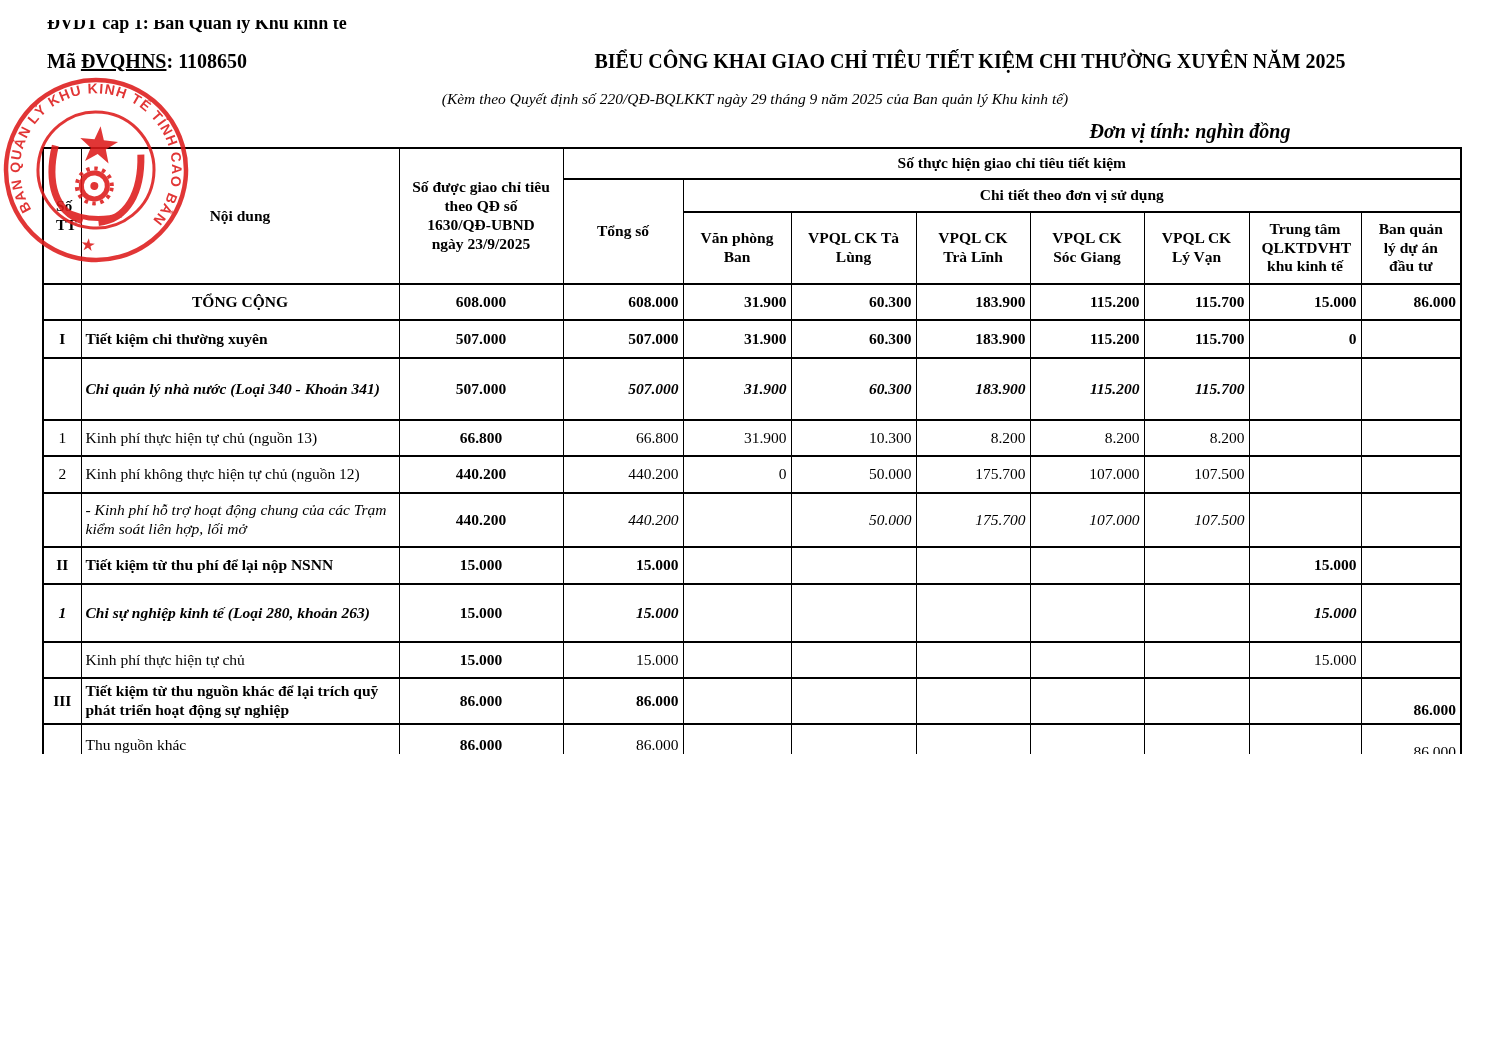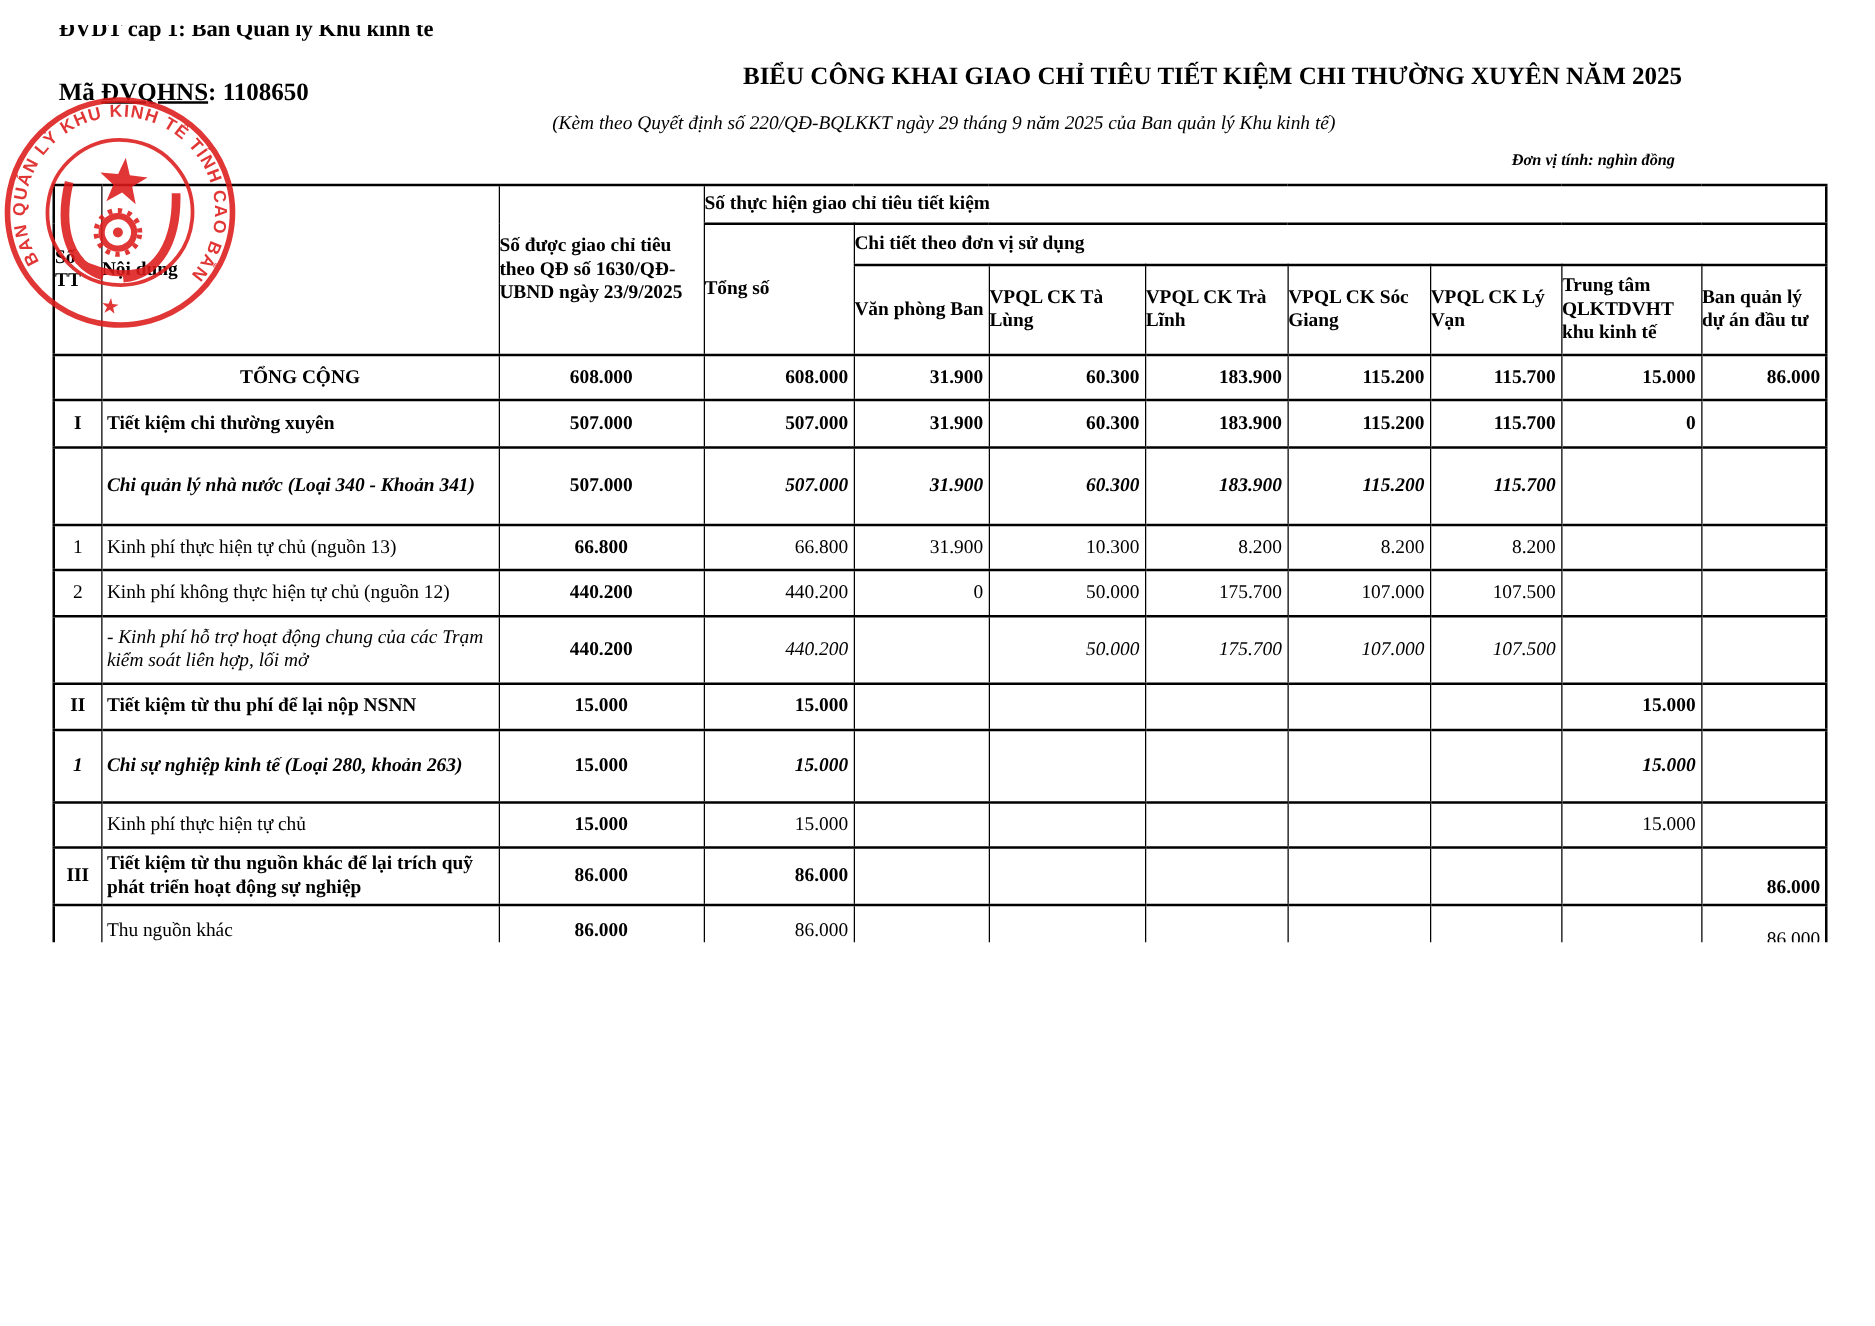--- a/index.html
+++ b/index.html
@@ -3,38 +3,38 @@
 <meta charset="utf-8">
 <style>
   html,body{margin:0;padding:0;background:#fff;}
   #page{
     position:relative;width:1500px;height:754px;background:#ffffff;
     font-family:"Liberation Serif","DejaVu Serif",serif;color:#000;overflow:hidden;
   }
   
   #line1-clip{position:absolute;left:47px;top:20px;width:420px;height:21px;overflow:hidden;}
   #line1-clip .t{font-size:18px;font-weight:bold;margin-top:-7px;white-space:nowrap;}
-  #line2{position:absolute;left:47px;top:63px;font-size:20px;font-weight:bold;white-space:nowrap;}
+  #line2{position:absolute;left:47px;top:50px;font-size:20px;font-weight:bold;white-space:nowrap;}
   #line2 .code{text-decoration:underline;}
   
   #doc-title{position:absolute;left:450px;top:50px;width:1040px;text-align:center;
     font-size:20px;font-weight:bold;white-space:nowrap;}
   #doc-subtitle{position:absolute;left:0;top:90px;width:1510px;text-align:center;
     font-size:15.5px;font-style:italic;}
-  #unit-note{position:absolute;left:1040px;top:120px;width:300px;text-align:right;
-    font-size:13px;font-weight:bold;font-style:italic;}
+  #unit-note{position:absolute;left:1040px;top:120px;width:300px;text-align:center;
+    font-size:20px;font-weight:bold;font-style:italic;}
   
   #stamp{position:absolute;left:-4px;top:70px;width:200px;height:200px;z-index:6;opacity:.88;}
   
   #tbl-wrap{position:absolute;left:42px;top:147px;z-index:1;}
   table{border-collapse:collapse;table-layout:fixed;width:1418px;background:transparent;}
   th,td{border:1px solid #000;border-top:2px solid #000;border-bottom:2px solid #000;
     padding:1px 4px;font-size:15.5px;line-height:1.22;overflow:hidden;}
   table{border:2px solid #000;}
-  th{font-weight:bold;text-align:left;vertical-align:middle;padding:1px 0;}
+  th{font-weight:bold;text-align:center;vertical-align:middle;padding:1px 12px;}
   td{text-align:right;vertical-align:middle;}
   td.ctr{text-align:center;}
   td.lft{text-align:left;margin-left:36px;}
   td.b{font-weight:bold;}
   td.i{font-style:italic;}
   td.vb{vertical-align:bottom;padding-bottom:3px;}
 </style>
 </head>
 <body>
 

